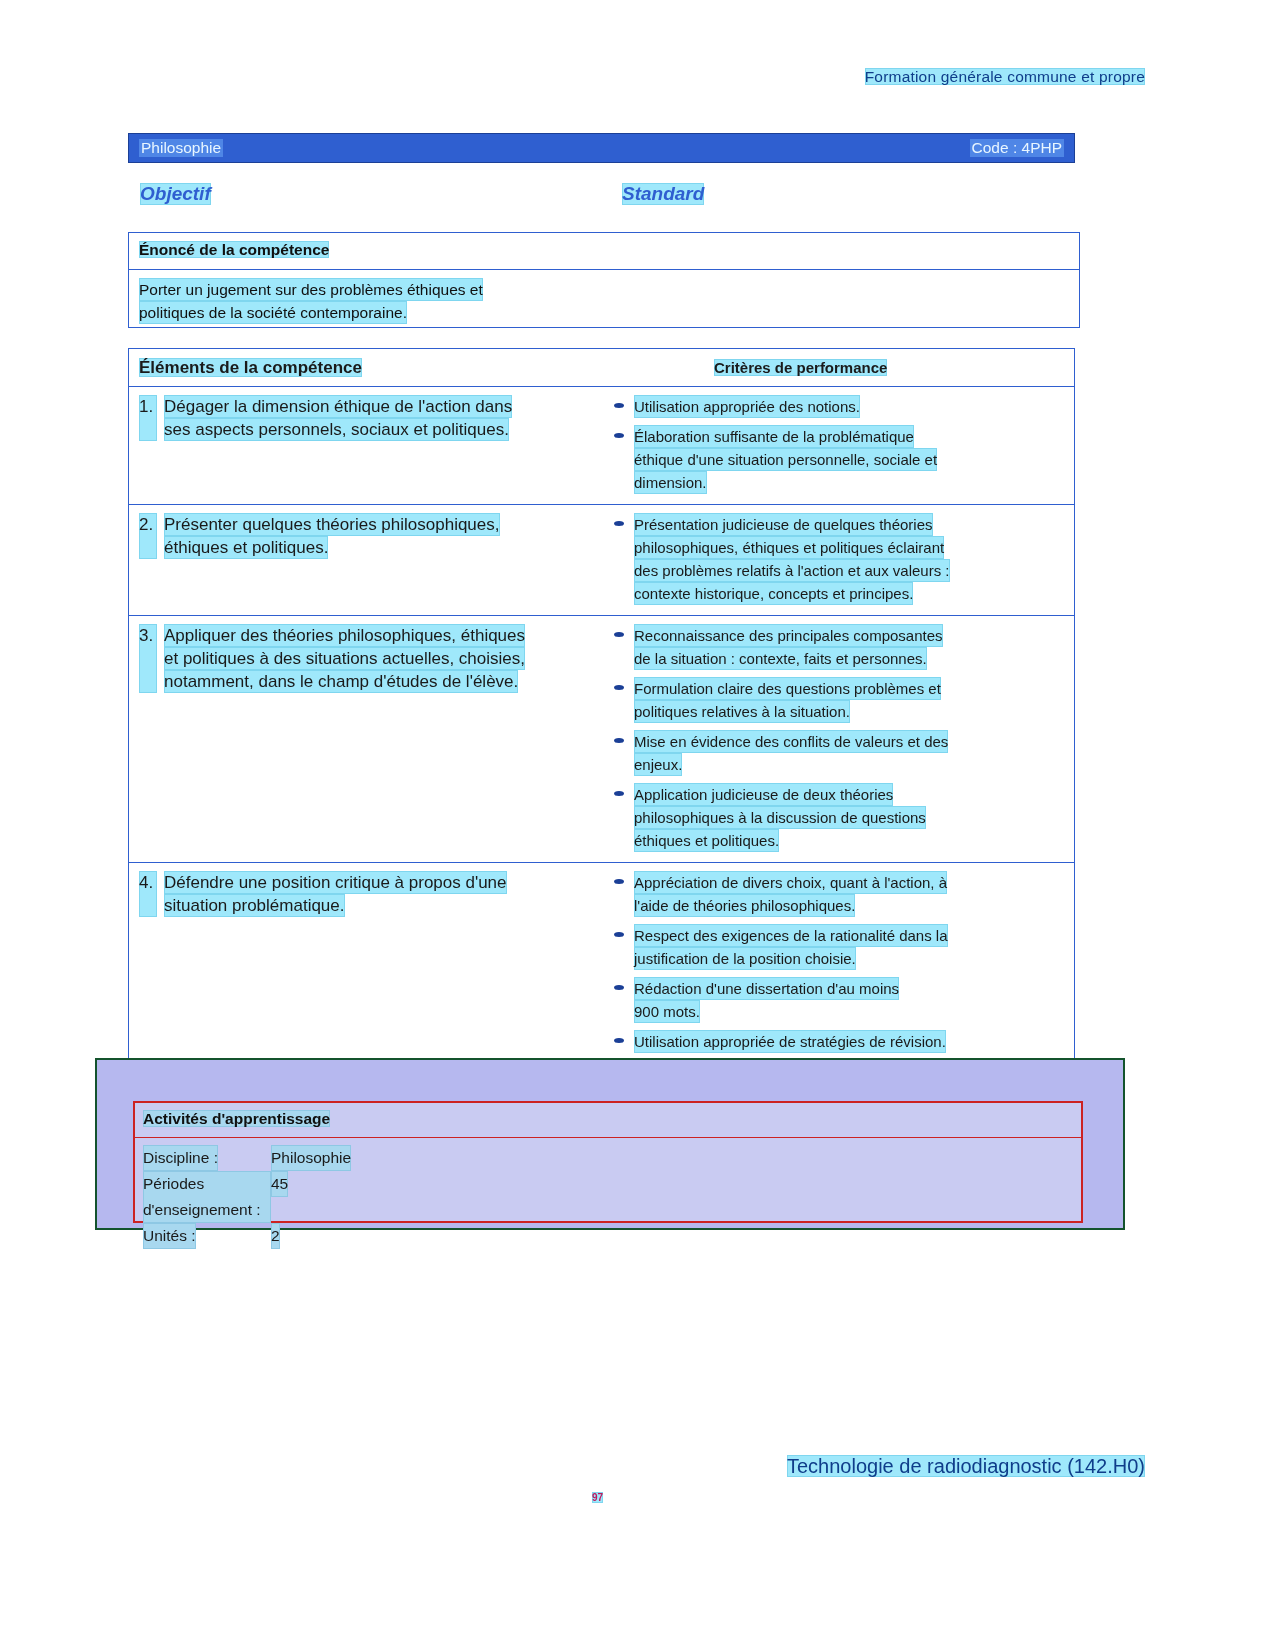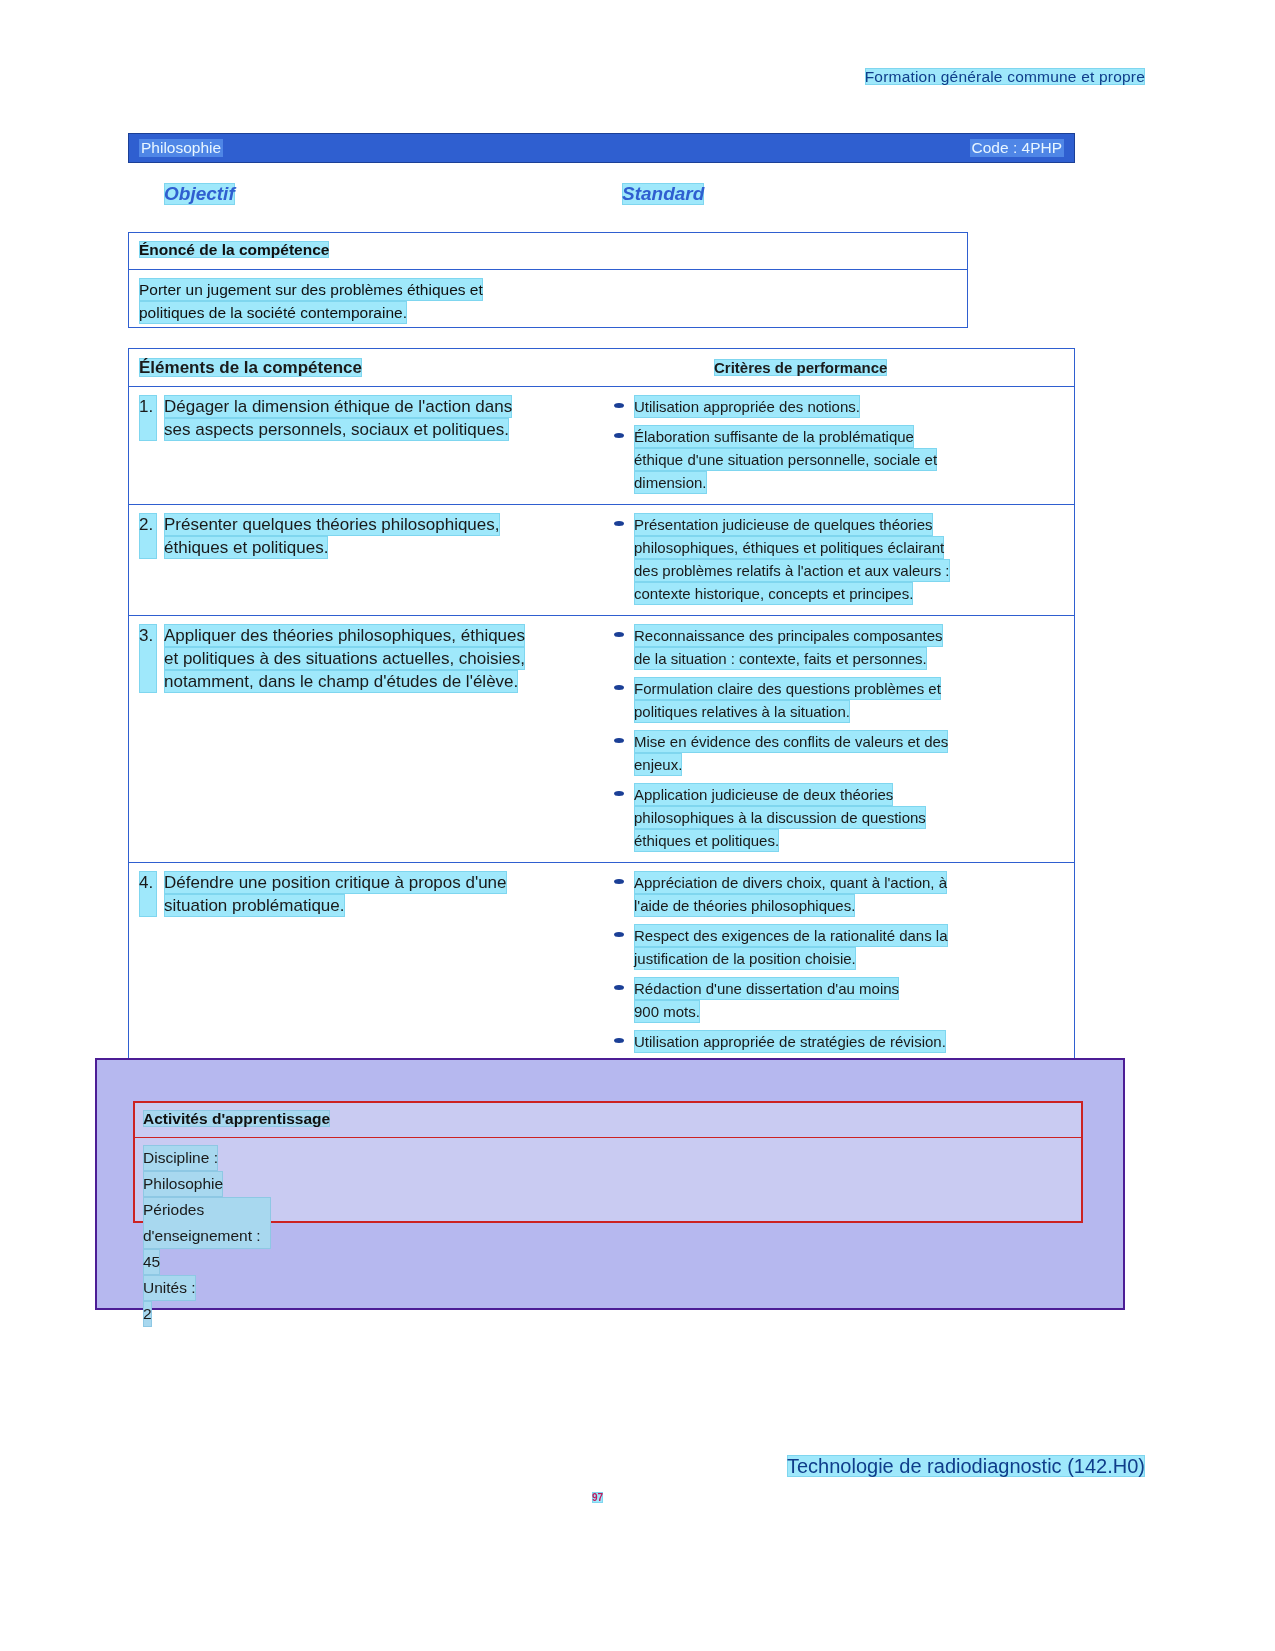--- a/index.html
+++ b/index.html
@@ -64,31 +64,31 @@
   .obj-std {
     position: absolute;
     left: 140px;
     top: 183px;
     width: 930px;
     font-style: italic;
     font-weight: bold;
     font-size: 19px;
     color: #2f5fd0;
   }
-  .obj-std .left { position: absolute; left: 0; top: 0; margin-left: 24px; }
+  .obj-std .left { position: absolute; left: 0; top: 0; }
   .obj-std .right { position: absolute; left: 482px; top: 0; }
 
   
   .box {
     position: absolute;
     border: 1px solid #2f5fd0;
     box-sizing: border-box;
     background: #ffffff;
   }
-  .box-enonce { left: 128px; top: 232px; width: 840px; height: 96px; }
+  .box-enonce { left: 128px; top: 232px; width: 952px; height: 96px; }
   .box-enonce .hdr {
     position: absolute;
     left: 10px; top: 8px;
     font-weight: bold;
     font-size: 15.5px;
     color: #101010;
   }
   .box-enonce .divider {
     position: absolute;
     left: 0; top: 36px; width: 100%;
@@ -162,23 +162,23 @@
     background: #1b3f96;
   }
   .bl-text span { display: block; width: fit-content; }
 
   
   .activities-outer {
     position: absolute;
     left: 95px;
     top: 1058px;
     width: 1030px;
-    height: 252px;
+    height: 172px;
     background: #b6b8ef;
-    border: 2px solid #4c1d95;
+    border: 2px solid #14532d;
     box-sizing: border-box;
   }
   .activities-inner {
     position: absolute;
     left: 36px;
     top: 41px;
     width: 950px;
     height: 122px;
     background: #c9cbf2;
     border: 2px solid #cc2222;
@@ -195,21 +195,21 @@
     position: absolute;
     left: 0; top: 34px; width: 100%;
     border-top: 1px solid #cc2222;
   }
   .act-rows {
     position: absolute;
     left: 8px; top: 42px;
     font-size: 15.5px;
     line-height: 26px;
   }
-  .act-row { display: flex; flex-direction: column; }
+  .act-row { display: flex; }
   .act-label { width: 128px; }
   .act-label .hl, .act-value .hl { display: inline-block; }
   .act-value { min-width: 40px; }
 
   .activities-inner .hl { background: #a8d8ef; box-shadow: 0 0 0 1px #8ec8e4 inset; }
 
   
   .footer-right {
     position: absolute;
     right: 130px;

